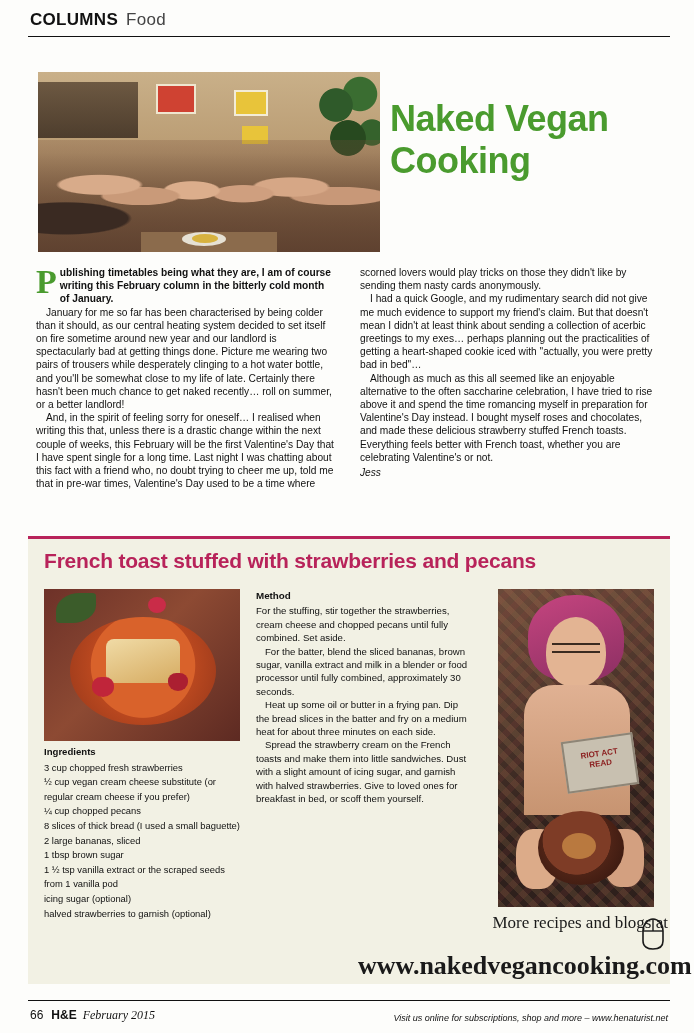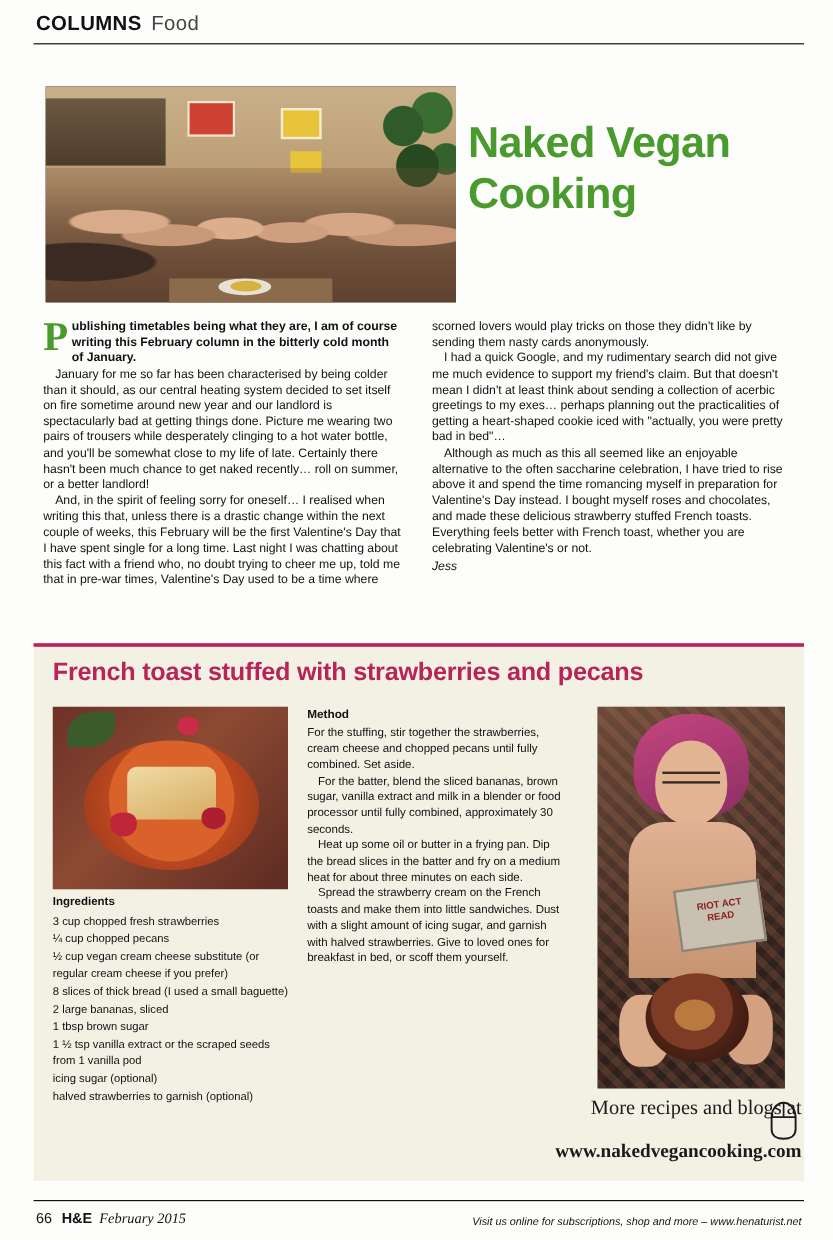--- a/index.html
+++ b/index.html
@@ -286,21 +286,21 @@
 
   .cta {
     position: absolute;
     left: 330px; top: 374px;
     width: 310px;
     text-align: right;
     font-family: "Liberation Serif", serif;
     color: #1a1a1a;
   }
   .cta .line1 { font-size: 17px; }
-  .cta .line2 { font-size: 16px; font-weight: bold; margin-top: 18px; }
+  .cta .line2 { font-size: 26px; font-weight: bold; margin-top: 18px; }
 
   .mouse-icon {
     position: absolute;
     left: 612px; top: 378px;
     width: 26px; height: 34px;
   }
 
   
   .footer-rule {
     position: absolute;
@@ -367,22 +367,22 @@
       <div class="flower"></div>
       <div class="plate"></div>
       <div class="toast"></div>
       <div class="straw1"></div>
       <div class="straw2"></div>
     </div>
 
     <div class="ingredients">
       <h4>Ingredients</h4>
       <div>3 cup chopped fresh strawberries</div>
+      <div>½ cup vegan cream cheese substitute (or regular cream cheese if you prefer)</div>
       <div>¼ cup chopped pecans</div>
-      <div>½ cup vegan cream cheese substitute (or regular cream cheese if you prefer)</div>
       <div>8 slices of thick bread (I used a small baguette)</div>
       <div>2 large bananas, sliced</div>
       <div>1 tbsp brown sugar</div>
       <div>1 ½ tsp vanilla extract or the scraped seeds from 1 vanilla pod</div>
       <div>icing sugar (optional)</div>
       <div>halved strawberries to garnish (optional)</div>
     </div>
 
     <div class="method">
       <h4>Method</h4>

